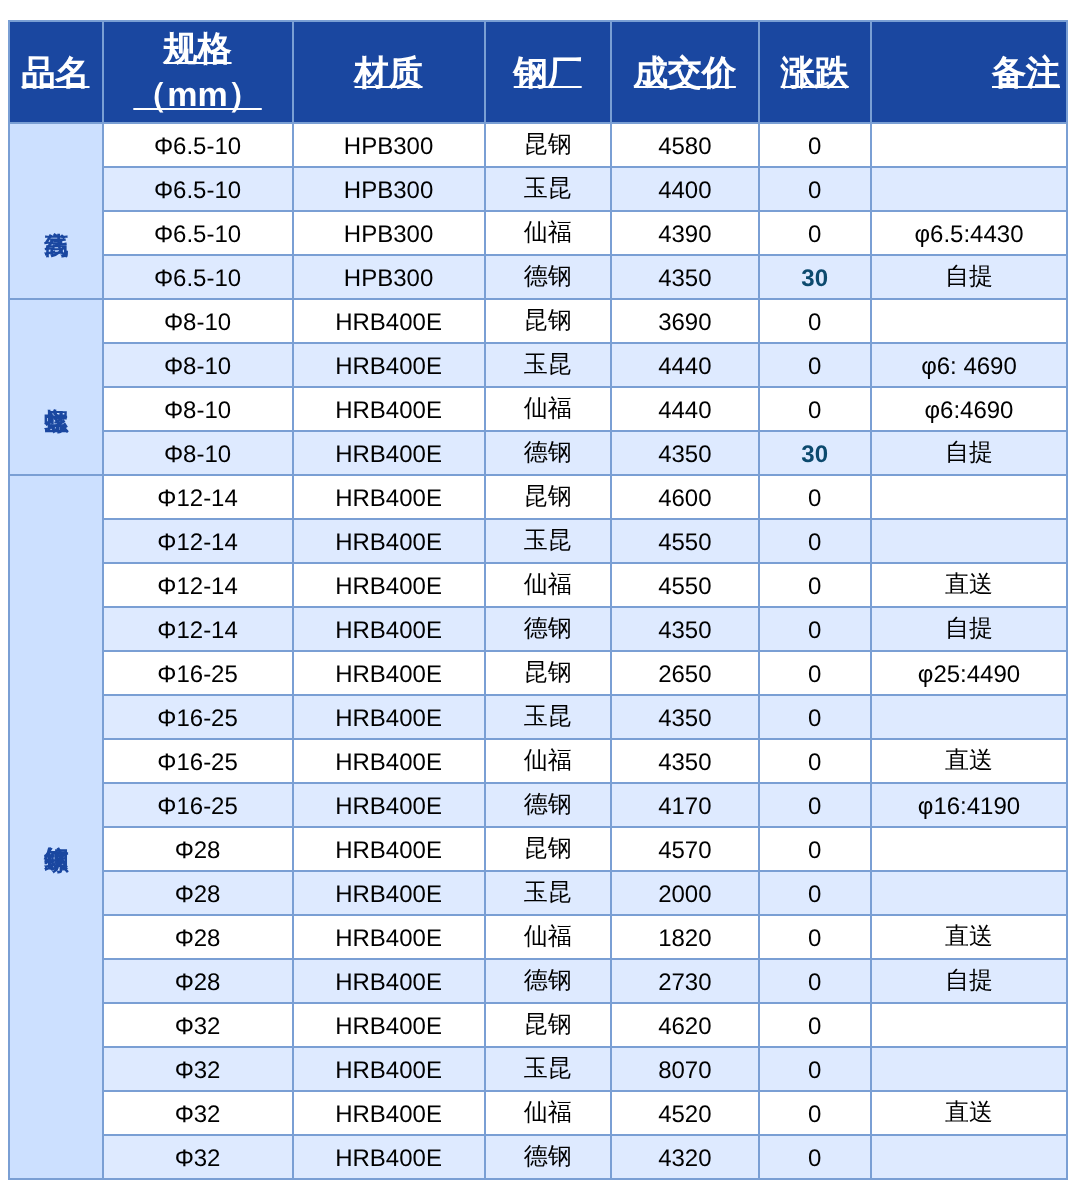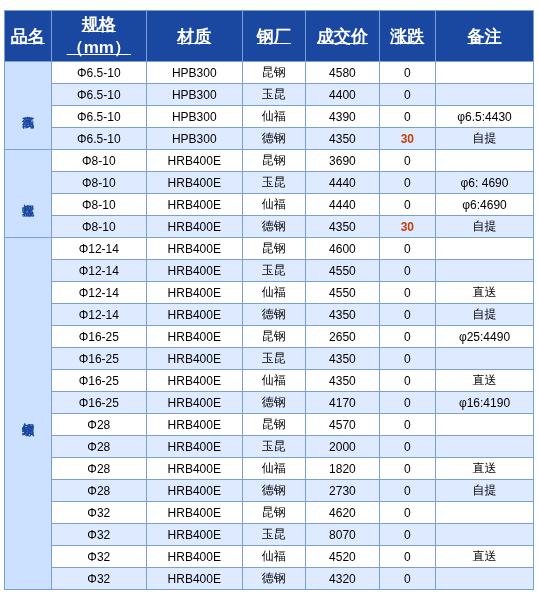--- a/index.html
+++ b/index.html
@@ -54,30 +54,30 @@
       width: 36px;
       vertical-align: middle;
     }
     .row-white {
       background-color: #ffffff;
     }
     .row-blue {
       background-color: #deeaff;
     }
     .highlight-red {
-      color: #c2410c;
+      color: #0c4a6e;
       font-weight: bold;
     }
     .col-name { width: 38px; }
     .col-spec { width: 78px; }
     .col-mat  { width: 78px; margin-top: 12px; }
     .col-mill { width: 52px; }
     .col-price{ width: 60px; }
     .col-change{ width: 46px; }
-    .col-note { width: 80px; }
+    .col-note { width: 80px; text-align: right; }
   </style>
 </head>
 <body>
 
 <div class="container">
   <div class="main-title"></div>
   <div class="sub-title"></div>
 
   <table>
     <thead>

